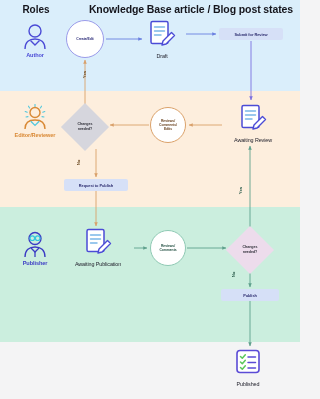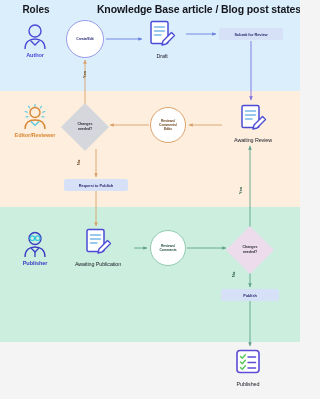--- a/index.html
+++ b/index.html
@@ -18,21 +18,20 @@
   #band-publisher{ top:207px; height:135px; background:#cbeede; }
   #band-footer   { top:342px; height:57px;  background:#f4f4f5; }
 
   
   #wires { position:absolute; inset:0; width:300px; height:399px; pointer-events:none; }
 
   .page-title {
     position:absolute; left:88px; top:3px; width:206px;
     text-align:center; font-size:10.5px; font-weight:bold; color:#15151c;
     letter-spacing:-0.1px;
-    margin-left:8px;
   }
   .roles-title {
     position:absolute; left:8px; top:4px; width:56px;
     text-align:center; font-size:10px; font-weight:bold; color:#15151c;
   }
 
   
   .role { position:absolute; width:62px; display:flex; flex-direction:column; align-items:center; }
   .role-label { font-size:5.6px; font-weight:bold; margin-top:2px; letter-spacing:-0.1px; }
   #role-author    { left:4px; top:22px; }

